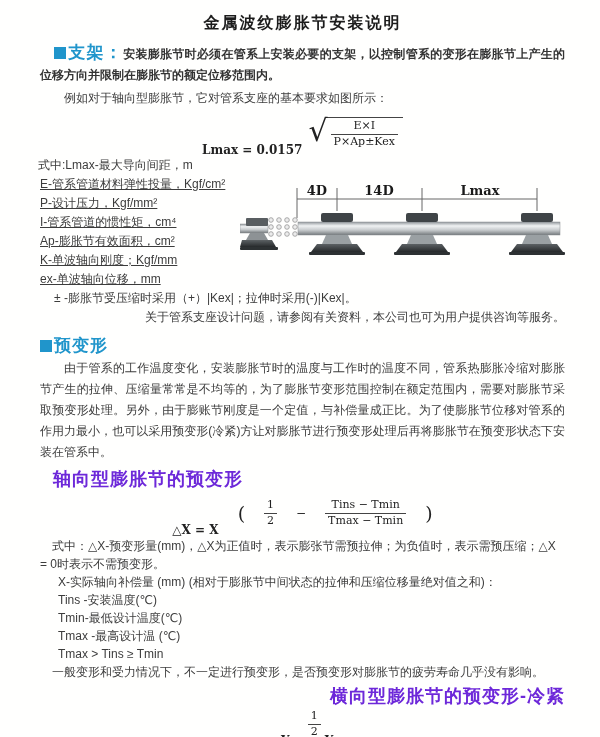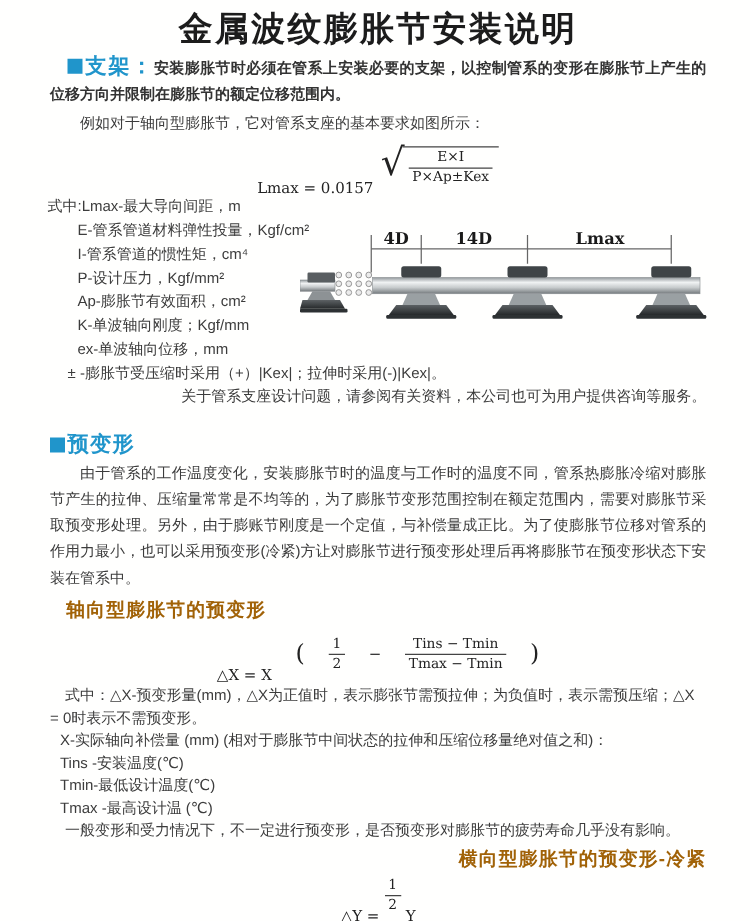--- a/index.html
+++ b/index.html
@@ -3,61 +3,61 @@
 <meta charset="utf-8">
 <style>
   html,body{margin:0;padding:0;}
   body{
     width:600px;height:737px;background:#fffffe;overflow:hidden;
     font-family:"Liberation Sans","DejaVu Sans",sans-serif;
     color:#3c3c3c;position:relative;
   }
   .page{position:relative;width:600px;height:737px;box-sizing:border-box;
     padding:10px 35px 0 40px;}
-  h1.title{font-size:27px;line-height:26px;font-weight:bold;color:#1c1c1c;
+  h1.title{font-size:16px;line-height:26px;font-weight:bold;color:#1c1c1c;
     text-align:center;margin:0 0 6px 0;letter-spacing:2px;}
   p{margin:0;font-size:12px;line-height:21px;text-align:justify;}
   .bullet{display:inline-block;width:12px;height:12px;background:#2095cb;
     margin-right:2px;vertical-align:-1px;}
   .sec-label{color:#2095cb;font-size:17px;font-weight:bold;letter-spacing:1px;}
   .intro{text-indent:14px;}
   .intro .bold-txt{font-weight:bold;color:#333;}
   .example{text-indent:2em;margin-top:2px;line-height:20px;}
   
   .formula{text-align:center;font-family:"DejaVu Serif","Liberation Serif",serif;
     color:#222;font-size:12px;}
-  .formula .f-bold{font-weight:normal;margin-top:33px;}
+  .formula .f-bold{font-weight:bold;margin-top:33px;}
   .frac{display:inline-block;vertical-align:middle;text-align:center;
     line-height:1.15;font-size:11px;}
   .frac .num{display:block;border-bottom:1px solid #444;padding:0 3px 1px;}
   .frac .den{display:block;padding:1px 3px 0;}
   .sqrt{display:inline-flex;align-items:stretch;vertical-align:middle;margin-left:6px;}
   .sqrt .rad{font-size:30px;line-height:1;align-self:center;font-style:normal;
     transform:translateY(-2px);margin-right:-2px;}
   .sqrt .radicand{border-top:1.5px solid #444;padding:2px 5px 0;}
   .paren{font-size:19px;vertical-align:middle;font-weight:normal;}
   .f1{margin:6px 0 4px;height:38px;display:flex;align-items:center;justify-content:center;}
   .f2{margin:4px 0;height:40px;display:flex;align-items:center;justify-content:center;gap:19px;}
   .f3{margin:2px 0;height:30px;display:flex;align-items:center;justify-content:center;gap:4px;}
   
   .vars p{line-height:19px;text-align:left;}
   .vars .v-intro{margin-left:-2px;}
-  .vars .v-item{margin-left:22px;}
+  .vars .v-item{text-decoration:underline;}
   .vars .v-pm{margin-left:14px;}
   .vars .v-note{text-indent:1em;text-align:right;}
   
-  .sec-head{margin-top:18px;line-height:22px;}
+  .sec-head{margin-top:8px;line-height:22px;}
   .pre-body{text-indent:2em;}
-  .sub-head{color:#a16207;font-size:15px;font-weight:bold;line-height:20px;
+  .sub-head{color:#6d28d9;font-size:18px;font-weight:bold;line-height:20px;
     letter-spacing:1px;text-align:left;}
   .axial-head{margin:6px 0 0 13px;}
   .lateral-head{margin:4px 0 0 -8px;line-height:22px;text-align:right;}
   .notes p{line-height:18px;text-align:left;}
   .n-indent{text-indent:1em;}
-  .n-item{margin-left:8px;}
+  .n-item{margin-left:18px;}
   
   .diagram{position:absolute;left:240px;top:182px;width:360px;height:85px;}
   .dim-label{font-family:"DejaVu Serif","Liberation Serif",serif;font-weight:bold;}
 </style>
 </head>
 <body>
 
 <div class="page">
 
   <h1 class="title">金属波纹膨胀节安装说明</h1>
@@ -76,22 +76,22 @@
           <span class="num">E×I</span>
           <span class="den">P×Ap±Kex</span>
         </span>
       </span>
     </span>
   </div>
 
   <div class="vars">
     <p class="v-intro">式中:Lmax-最大导向间距，m</p>
     <p class="v-item">E-管系管道材料弹性投量，Kgf/cm²</p>
+    <p class="v-item">P-设计压力，Kgf/mm²</p>
     <p class="v-item">I-管系管道的惯性矩，cm⁴</p>
-    <p class="v-item">P-设计压力，Kgf/mm²</p>
     <p class="v-item">Ap-膨胀节有效面积，cm²</p>
     <p class="v-item">K-单波轴向刚度；Kgf/mm</p>
     <p class="v-item">ex-单波轴向位移，mm</p>
     <p class="v-pm">± -膨胀节受压缩时采用（+）|Kex|；拉伸时采用(-)|Kex|。</p>
     <p class="v-note">关于管系支座设计问题，请参阅有关资料，本公司也可为用户提供咨询等服务。</p>
   </div>
 
   <div class="diagram">
     <svg width="360" height="85" viewBox="0 0 360 85">
       <defs>
@@ -185,20 +185,21 @@
     </span>
     <span class="paren">)</span>
   </div>
 
   <div class="notes">
     <p class="n-indent">式中：△X-预变形量(mm)，△X为正值时，表示膨张节需预拉伸；为负值时，表示需预压缩；△X = 0时表示不需预变形。</p>
     <p class="n-item">X-实际轴向补偿量 (mm) (相对于膨胀节中间状态的拉伸和压缩位移量绝对值之和)：</p>
     <p class="n-item">Tins -安装温度(℃)</p>
     <p class="n-item">Tmin-最低设计温度(℃)</p>
     <p class="n-item">Tmax -最高设计温 (℃)</p>
+    <p class="n-item">Tmax &gt; Tins ≥ Tmin</p>
     <p class="n-indent">一般变形和受力情况下，不一定进行预变形，是否预变形对膨胀节的疲劳寿命几乎没有影响。</p>
   </div>
 
   <p class="sub-head lateral-head">横向型膨胀节的预变形-冷紧</p>
 
   <div class="formula f3">
     <span class="f-bold">△Y =</span>
     <span class="frac">
       <span class="num">1</span>
       <span class="den">2</span>

